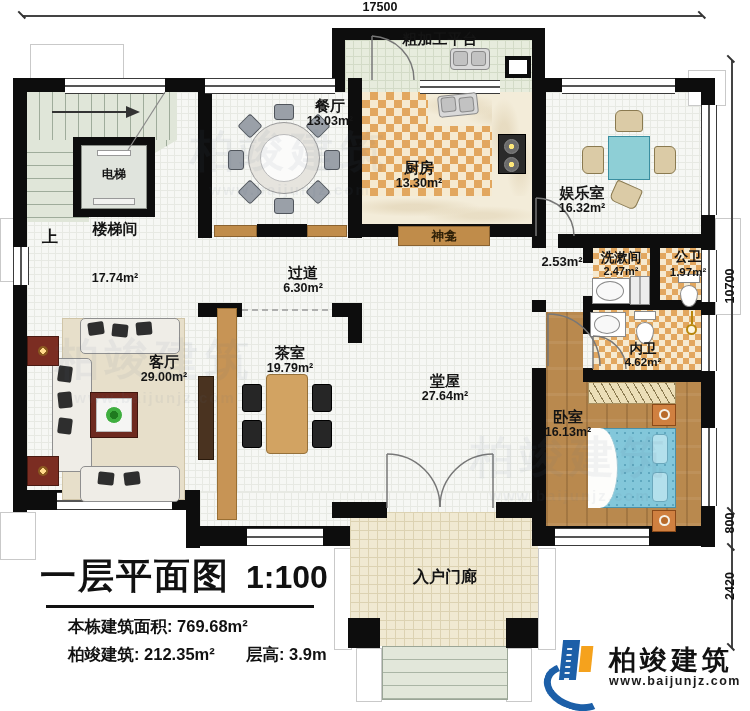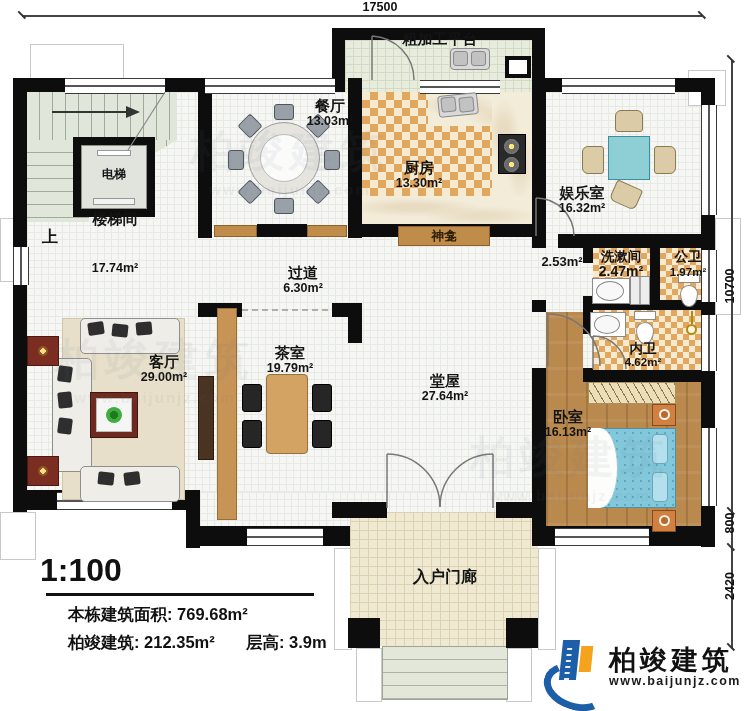--- a/index.html
+++ b/index.html
@@ -255,34 +255,34 @@
   <div class="lbl" style="left:546px;top:183px;width:72px;height:34px;">
     <span class="nm">娱乐室</span>
     <span class="ar">16.32m²</span>
   </div>
   <div class="lbl" style="left:81px;top:166px;width:66px;height:18px;">
     <span style="font-size:12px;font-family:Liberation Serif, serif;">电梯</span>
   </div>
   <div class="lbl" style="left:38px;top:227px;width:24px;height:20px;">
     <span style="font-size:16px;">上</span>
   </div>
-  <div class="lbl" style="left:80px;top:227px;width:70px;height:32px;gap:33px;">
+  <div class="lbl" style="left:80px;top:237px;width:70px;height:32px;gap:33px;">
     <span class="nm">楼梯间</span>
     <span class="ar">17.74m²</span>
   </div>
   <div class="lbl" style="left:272px;top:264px;width:62px;height:32px;">
     <span class="nm">过道</span>
     <span class="ar">6.30m²</span>
   </div>
   <div class="lbl" style="left:534px;top:254px;width:56px;height:16px;">
     <span style="font-size:13px;">2.53m²</span>
   </div>
   <div class="lbl" style="left:590px;top:249px;width:62px;height:30px;">
     <span style="font-size:13.5px;">洗漱间</span>
-    <span style="font-size:14px;">2.47m²</span>
+    <span style="font-size:11px;">2.47m²</span>
   </div>
   <div class="lbl" style="left:660px;top:249px;width:56px;height:30px;justify-content:space-between;">
     <span style="font-size:13.5px;">公卫</span>
     <span style="font-size:11.5px;">1.97m²</span>
   </div>
   <div class="lbl" style="left:610px;top:340px;width:66px;height:30px;">
     <span style="font-size:13.5px;">内卫</span>
     <span style="font-size:11.5px;">4.62m²</span>
   </div>
   <div class="lbl" style="left:132px;top:353px;width:64px;height:32px;">
@@ -321,20 +321,21 @@
   </div>
   <div class="dimtext" style="left:701px;top:515px;width:60px;height:16px;transform:rotate(-90deg);">
     <span>800</span>
   </div>
   <div class="dimtext" style="left:701px;top:578px;width:60px;height:16px;transform:rotate(-90deg);">
     <span>2420</span>
   </div>
 
   <div class="titleblock" style="left:40px;top:552px;width:320px;">
     <div class="tb-row1">
+      <span class="tb-title">一层平面图</span>
       <span class="tb-scale">1:100</span>
     </div>
     <div class="tb-rule"></div>
     <div class="tb-line">
       <span>本栋建筑面积:</span>
       <span>769.68m²</span>
     </div>
     <div class="tb-line">
       <span>柏竣建筑:</span>
       <span>212.35m²</span>

